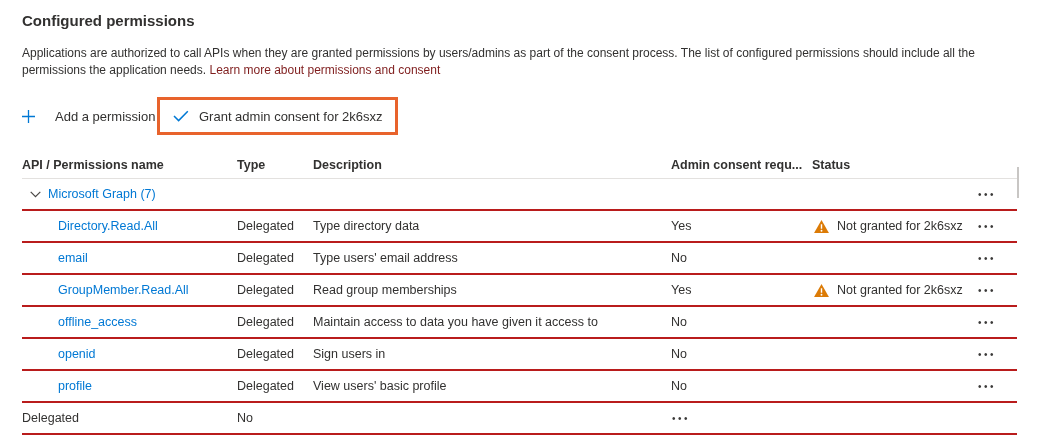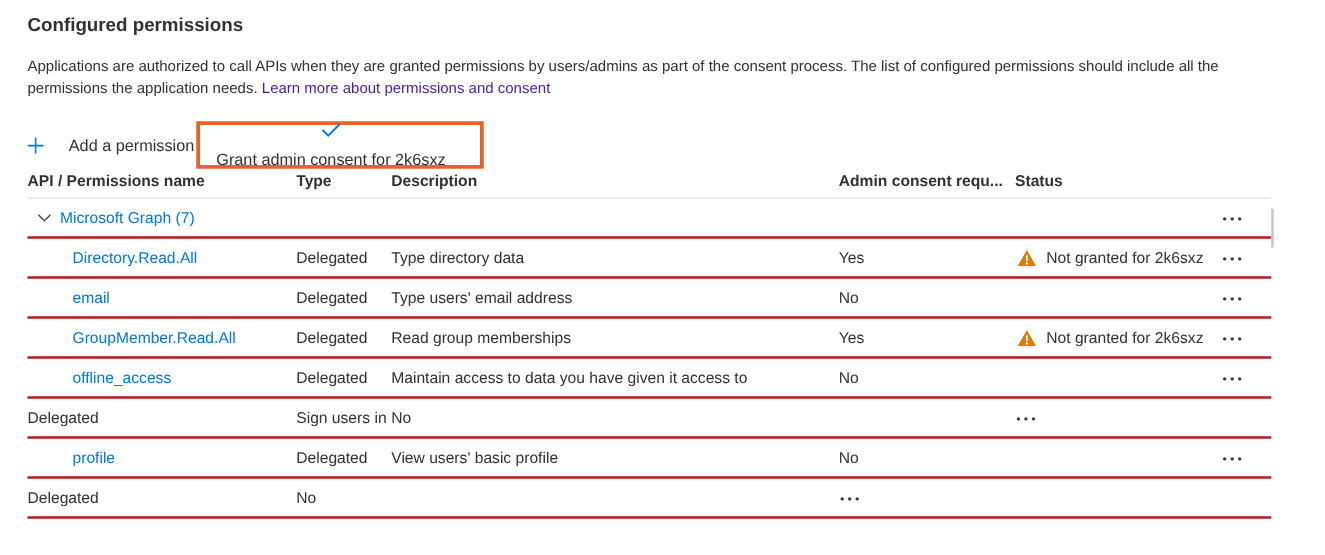--- a/index.html
+++ b/index.html
@@ -10,39 +10,38 @@
     color: #323130; background: #ffffff; overflow: hidden;
   }
   .title {
     position: absolute; left: 22px; top: 12px;
     font-size: 15px; font-weight: bold; color: #323130;
   }
   .desc {
     position: absolute; left: 22px; top: 45px; width: 1020px;
     font-size: 12px; line-height: 17px; color: #323130;
   }
-  .desc a { color: #4c1d95; text-decoration: none; cursor: pointer; }
+  .desc a { color: #7f1d1d; text-decoration: none; cursor: pointer; }
   .add-btn {
     position: absolute; left: 22px; top: 104px; height: 24px;
     display: flex; align-items: center; gap: 20px;
     font-size: 13px; color: #323130; cursor: pointer; background: none; border: none; padding: 0;
   }
   .highlight-box {
     position: absolute; left: 157px; top: 97px; min-width: 230px; height: 38px;
     border: 3px solid #e8632c;
     display: inline-flex; align-items: center; gap: 10px;
     padding: 0 12px 0 13px;
   }
   .grant-btn {
     display: flex; align-items: center; gap: 10px;
     font-size: 13px; color: #323130; cursor: pointer; background: none; border: none; padding: 0;
     white-space: nowrap;
-    flex-direction: column;
-  }
-  .table { position: absolute; left: 22px; top: 132px; width: 995px; }
+  }
+  .table { position: absolute; left: 22px; top: 152px; width: 995px; }
   .thead, .trow {
     display: grid;
     grid-template-columns: 215px 76px 358px 141px 165px 1fr;
     align-items: center;
   }
   .thead {
     height: 27px; font-size: 12.5px; font-weight: bold;
     border-bottom: 1px solid #e3e1df;
   }
   .trow { height: 32px; font-size: 12.5px; border-bottom: 2px solid #b91c1c; }
@@ -203,20 +202,23 @@
         </svg>
       </span>
       <span></span>
     </div>
     <div class="cell">
       <span class="dots">•••</span>
     </div>
   </div>
 
   <div class="trow">
+    <div class="cell c-name-data">
+      <a class="plink">openid</a>
+    </div>
     <div class="cell">Delegated</div>
     <div class="cell">Sign users in</div>
     <div class="cell">No</div>
     <div class="cell c-status">
       <span class="warn" style="visibility: hidden;">
         <svg width="15" height="13" viewBox="0 0 16 14">
           <path d="M8 0 L16 14 H0 Z" fill="#dc7b06"></path>
           <rect x="7.25" y="4.6" width="1.5" height="4.8" fill="#ffffff"></rect>
           <circle cx="8" cy="11.6" r="1" fill="#ffffff"></circle>
         </svg>

